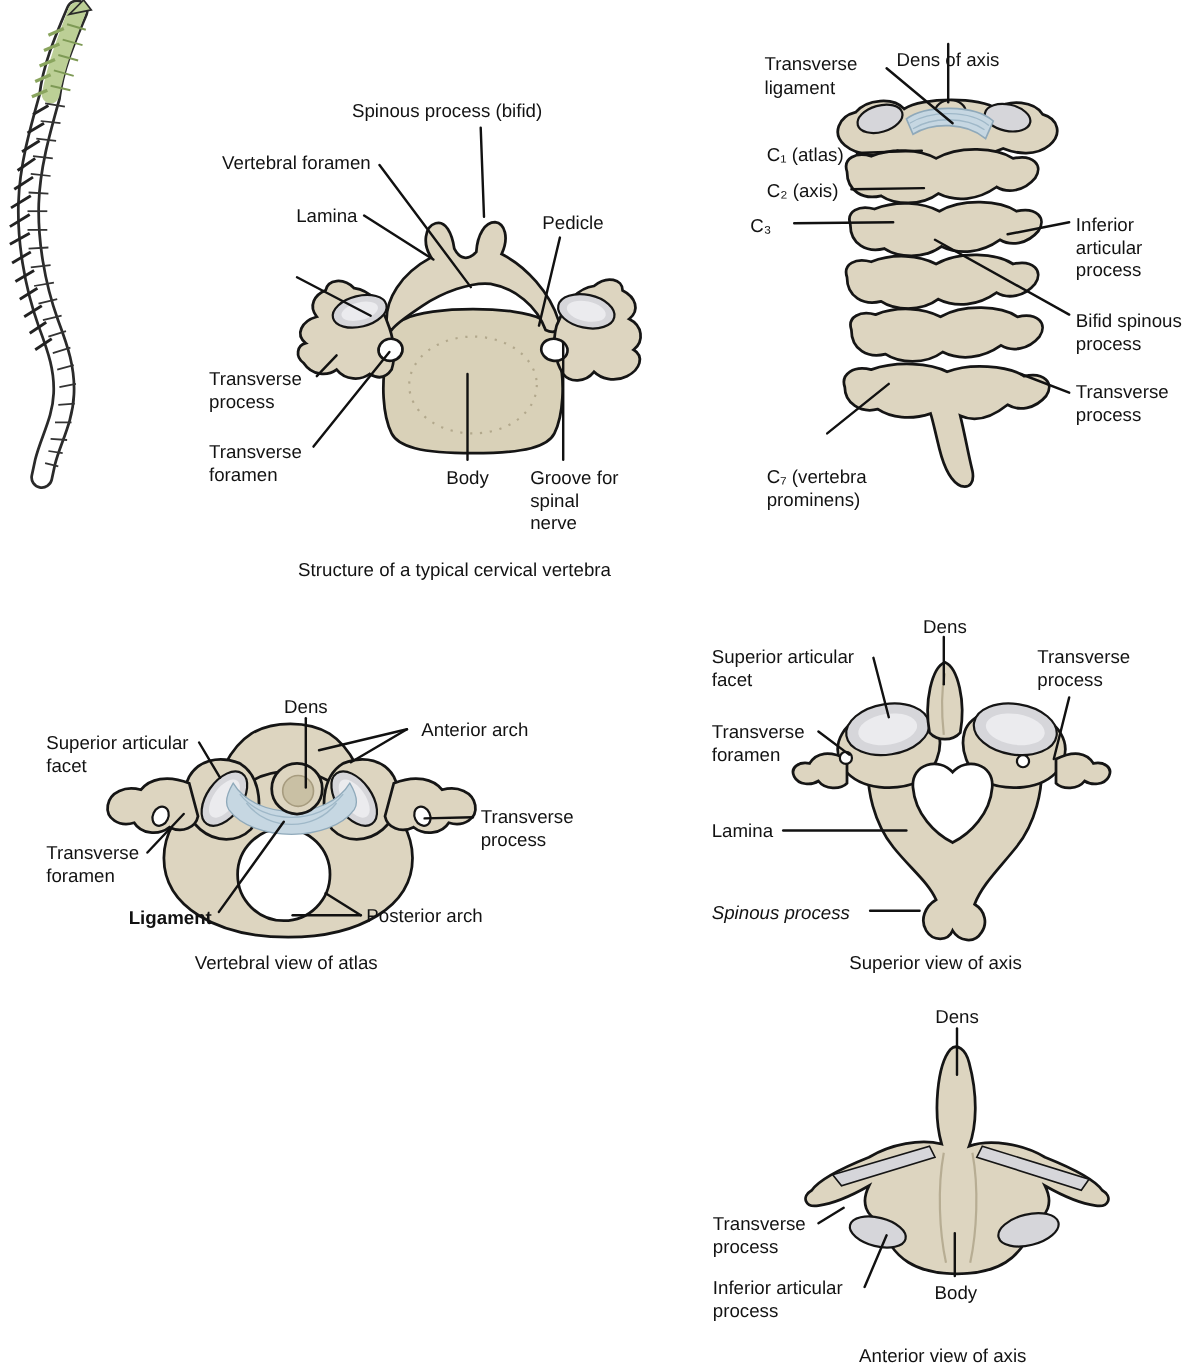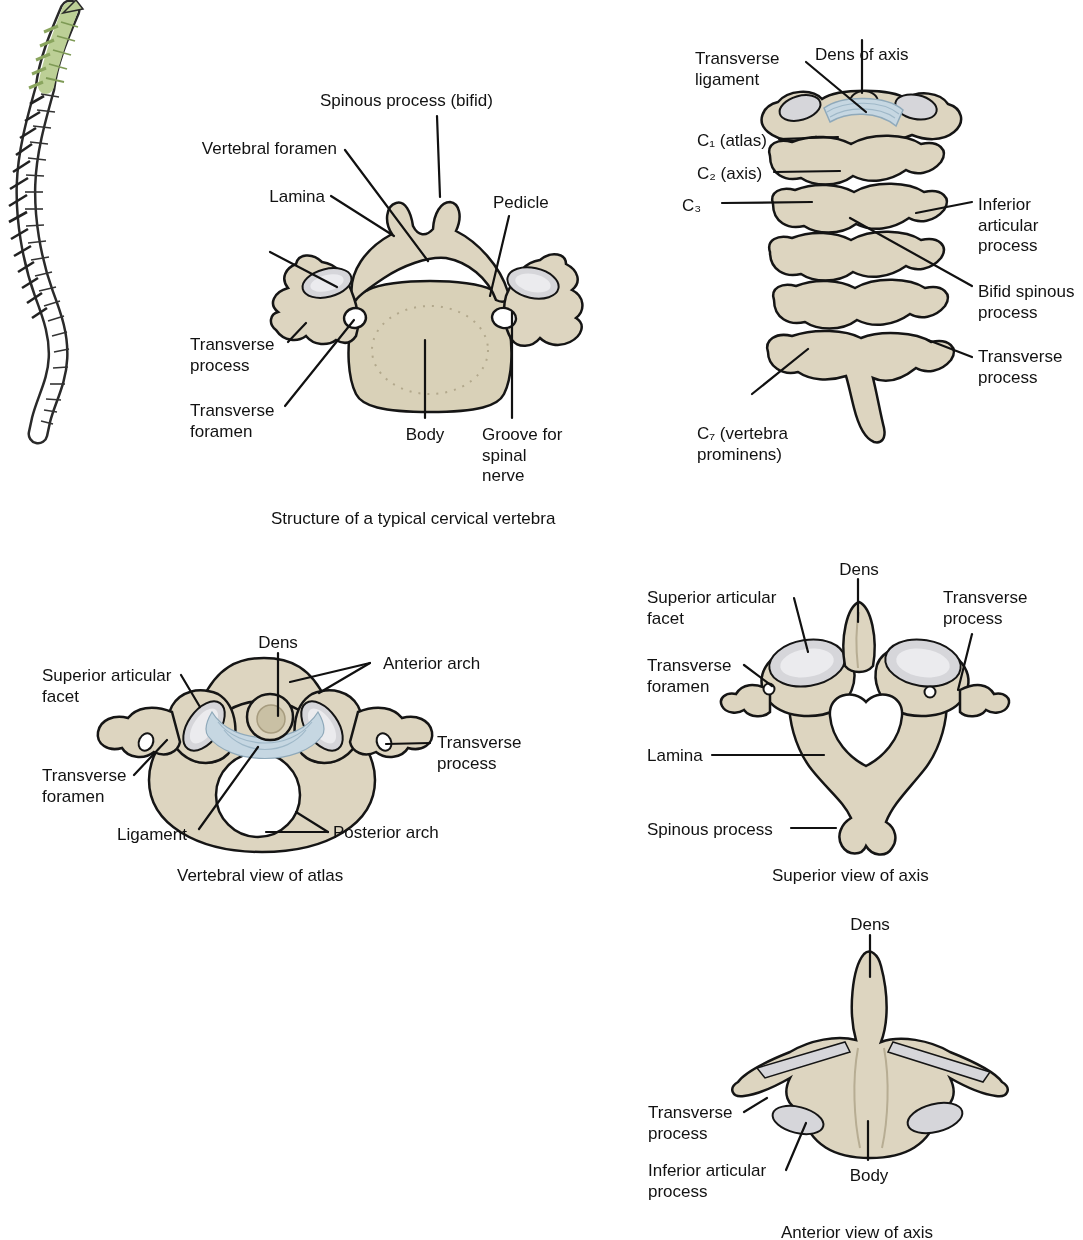--- a/index.html
+++ b/index.html
@@ -252,30 +252,30 @@
   <div class="lbl" style="left:978px;top:195px;width:92px;">Inferior articular process</div>
   <div class="lbl" style="left:978px;top:282px;width:124px;">Bifid spinous process</div>
   <div class="lbl" style="left:978px;top:347px;width:112px;">Transverse process</div>
   <div class="lbl" style="left:697px;top:424px;width:128px;">C₇ (vertebra prominens)</div>
 
   <div class="lbl nw tc" style="left:255px;top:633px;width:46px;">Dens</div>
   <div class="lbl" style="left:42px;top:666px;width:164px;">Superior articular facet</div>
   <div class="lbl nw" style="left:373px;top:654px;margin-left:10px;">Anterior arch</div>
   <div class="lbl" style="left:42px;top:766px;width:112px;">Transverse foramen</div>
   <div class="lbl" style="left:437px;top:733px;width:112px;">Transverse process</div>
-  <div class="lbl nw" style="left:117px;top:825px;">Ligament</div>
+  <div class="lbl nw" style="left:117px;top:825px;font-weight:bold;">Ligament</div>
   <div class="lbl nw" style="left:333px;top:823px;">Posterior arch</div>
   <div class="cap" style="left:177px;top:865px;">Vertebral view of atlas</div>
 
   <div class="lbl nw tc" style="left:836px;top:560px;width:46px;">Dens</div>
   <div class="lbl" style="left:647px;top:588px;width:164px;">Superior articular facet</div>
   <div class="lbl" style="left:943px;top:588px;width:112px;">Transverse process</div>
   <div class="lbl" style="left:647px;top:656px;width:112px;">Transverse foramen</div>
   <div class="lbl nw" style="left:647px;top:746px;">Lamina</div>
-  <div class="lbl nw" style="left:647px;top:820px;">Spinous process</div>
+  <div class="lbl nw" style="left:647px;top:820px;font-style:italic;">Spinous process</div>
   <div class="cap" style="left:772px;top:865px;">Superior view of axis</div>
 
   <div class="lbl nw tc" style="left:847px;top:915px;width:46px;">Dens</div>
   <div class="lbl" style="left:648px;top:1103px;width:112px;">Transverse process</div>
   <div class="lbl" style="left:648px;top:1161px;width:154px;">Inferior articular process</div>
   <div class="lbl nw tc" style="left:845px;top:1166px;width:48px;">Body</div>
   <div class="cap" style="left:781px;top:1222px;">Anterior view of axis</div>
 
 </div>
 

